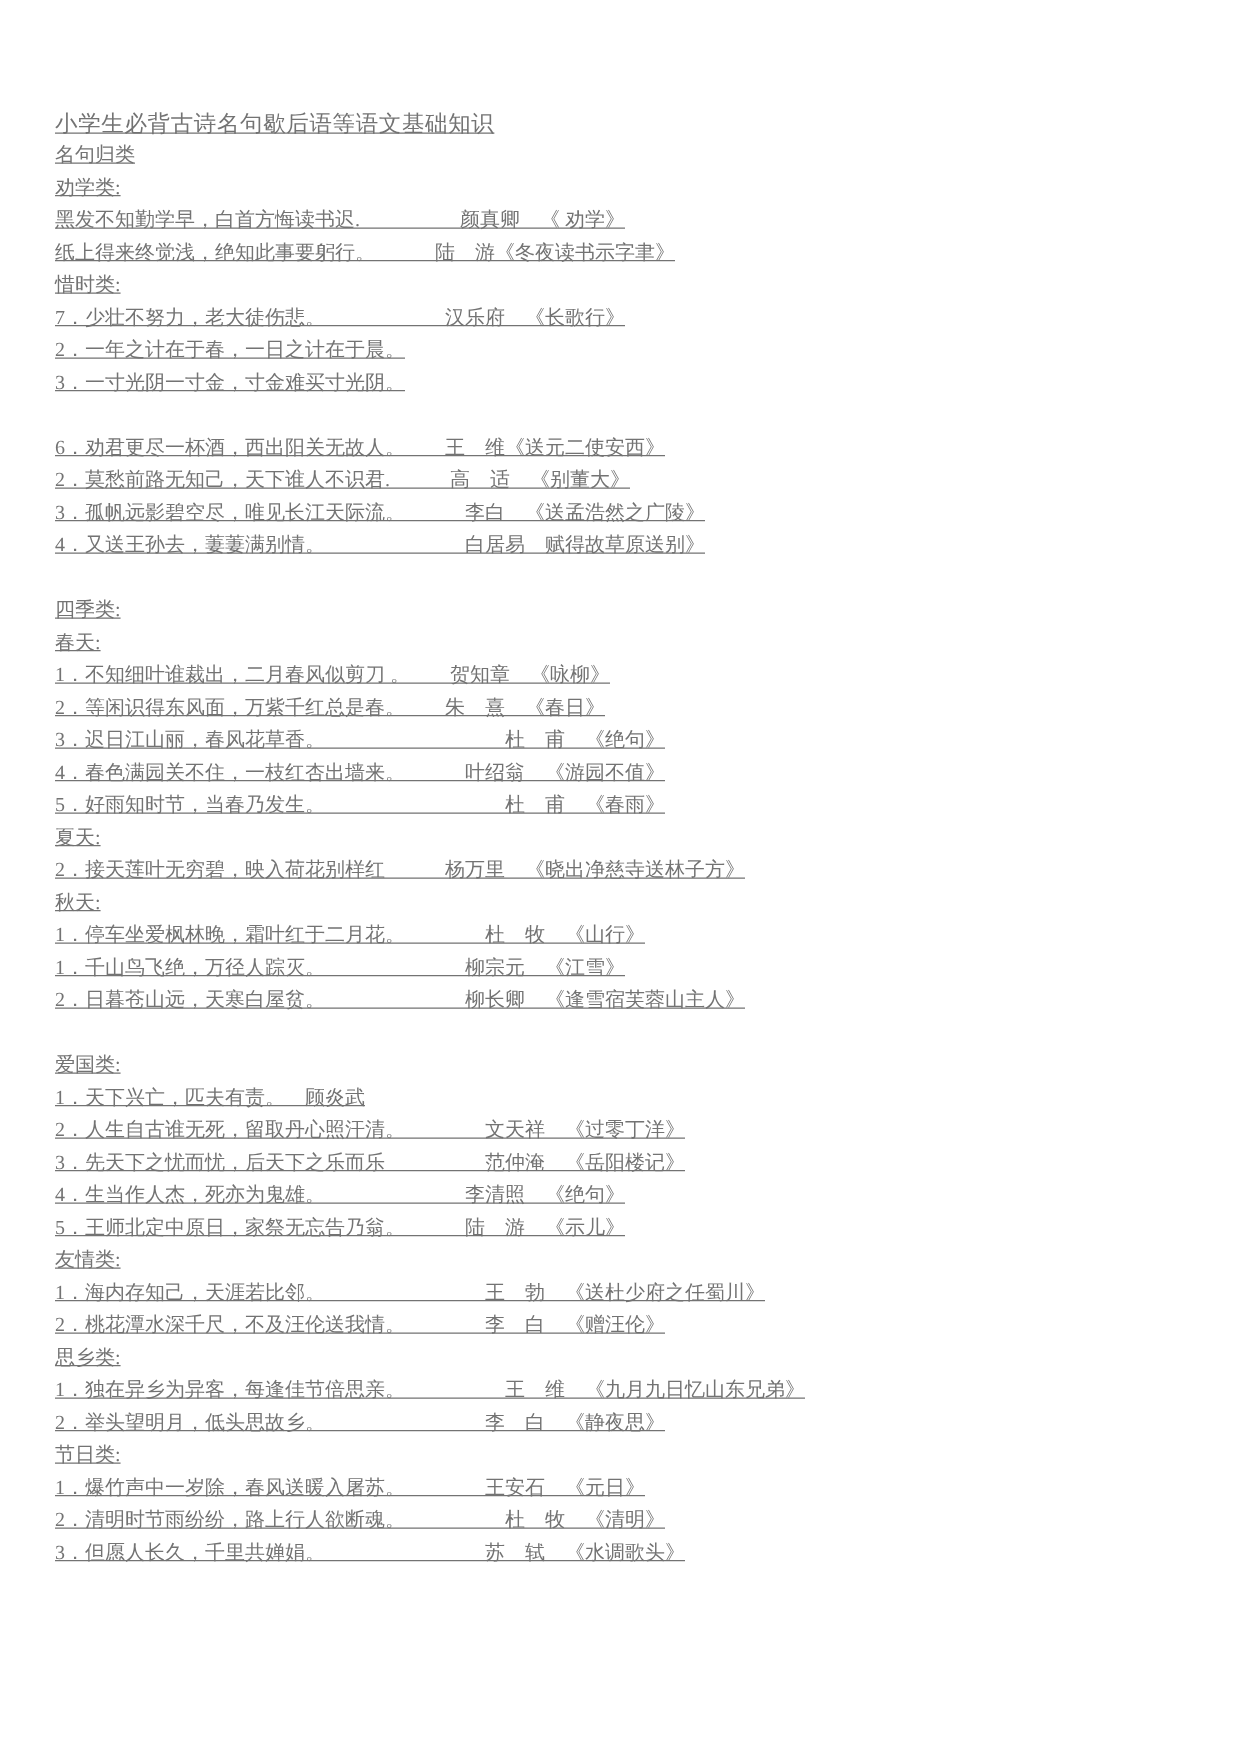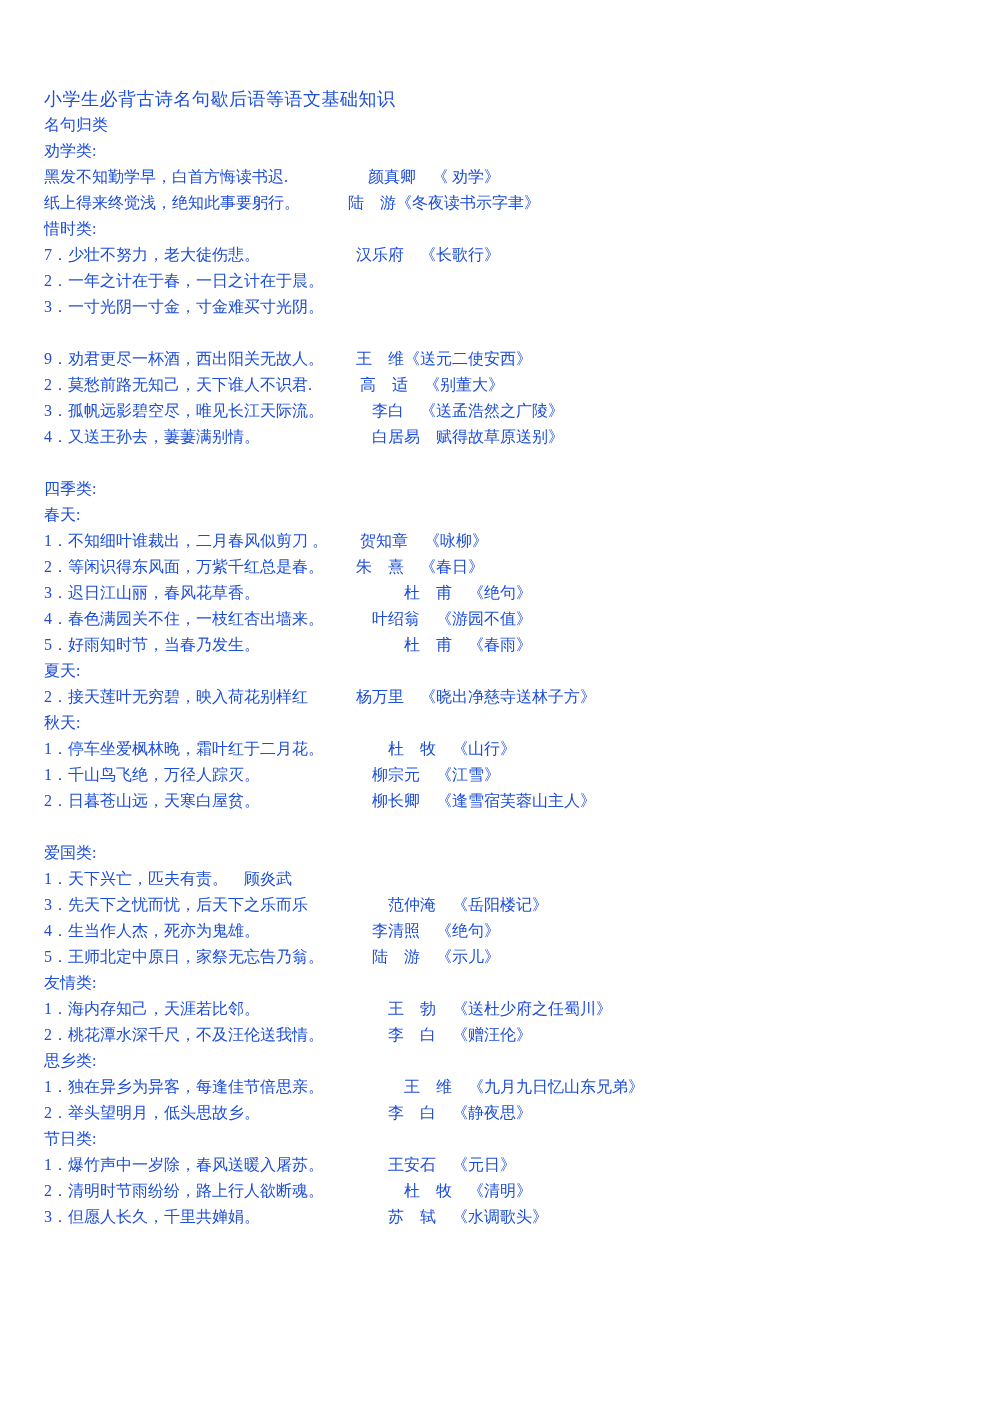--- a/index.html
+++ b/index.html
@@ -20,21 +20,22 @@
     position: absolute;
     left: 44px;
     top: 86px;
     width: 900px;
   }
   .line {
     font-size: 16px;
     line-height: 26px;
     height: 26px;
     white-space: pre;
-    color: #1d4ed8;
+    color: #737373;
+    text-decoration: underline;
   }
   .line-title {
     font-size: 18px;
     letter-spacing: 0.5px;
   }
 </style>
 </head>
 <body>
 
 <div class="page">
@@ -42,41 +43,42 @@
     <div class="line line-title">小学生必背古诗名句歇后语等语文基础知识</div>
     <div class="line">名句归类</div>
     <div class="line">劝学类:</div>
     <div class="line">黑发不知勤学早，白首方悔读书迟.　　　　　颜真卿　《 劝学》</div>
     <div class="line">纸上得来终觉浅，绝知此事要躬行。　　　陆　游《冬夜读书示字聿》</div>
     <div class="line">惜时类:</div>
     <div class="line">7．少壮不努力，老大徒伤悲。　　　　　　汉乐府　《长歌行》</div>
     <div class="line">2．一年之计在于春，一日之计在于晨。</div>
     <div class="line">3．一寸光阴一寸金，寸金难买寸光阴。</div>
     <div class="line"></div>
-    <div class="line">9．劝君更尽一杯酒，西出阳关无故人。　　王　维《送元二使安西》</div>
+    <div class="line">6．劝君更尽一杯酒，西出阳关无故人。　　王　维《送元二使安西》</div>
     <div class="line">2．莫愁前路无知己，天下谁人不识君.　　　高　适　《别董大》</div>
     <div class="line">3．孤帆远影碧空尽，唯见长江天际流。　　　李白　《送孟浩然之广陵》</div>
     <div class="line">4．又送王孙去，萋萋满别情。　　　　　　　白居易　赋得故草原送别》</div>
     <div class="line"></div>
     <div class="line">四季类:</div>
     <div class="line">春天:</div>
     <div class="line">1．不知细叶谁裁出，二月春风似剪刀 。　　贺知章　《咏柳》</div>
     <div class="line">2．等闲识得东风面，万紫千红总是春。　　朱　熹　《春日》</div>
     <div class="line">3．迟日江山丽，春风花草香。　　　　　　　　　杜　甫　《绝句》</div>
     <div class="line">4．春色满园关不住，一枝红杏出墙来。　　　叶绍翁　《游园不值》</div>
     <div class="line">5．好雨知时节，当春乃发生。　　　　　　　　　杜　甫　《春雨》</div>
     <div class="line">夏天:</div>
     <div class="line">2．接天莲叶无穷碧，映入荷花别样红　　　杨万里　《晓出净慈寺送林子方》</div>
     <div class="line">秋天:</div>
     <div class="line">1．停车坐爱枫林晚，霜叶红于二月花。　　　　杜　牧　《山行》</div>
     <div class="line">1．千山鸟飞绝，万径人踪灭。　　　　　　　柳宗元　《江雪》</div>
     <div class="line">2．日暮苍山远，天寒白屋贫。　　　　　　　柳长卿　《逢雪宿芙蓉山主人》</div>
     <div class="line"></div>
     <div class="line">爱国类:</div>
     <div class="line">1．天下兴亡，匹夫有责。　顾炎武</div>
+    <div class="line">2．人生自古谁无死，留取丹心照汗清。　　　　文天祥　《过零丁洋》</div>
     <div class="line">3．先天下之忧而忧，后天下之乐而乐　　　　　范仲淹　《岳阳楼记》</div>
     <div class="line">4．生当作人杰，死亦为鬼雄。　　　　　　　李清照　《绝句》</div>
     <div class="line">5．王师北定中原日，家祭无忘告乃翁。　　　陆　游　《示儿》</div>
     <div class="line">友情类:</div>
     <div class="line">1．海内存知己，天涯若比邻。　　　　　　　　王　勃　《送杜少府之任蜀川》</div>
     <div class="line">2．桃花潭水深千尺，不及汪伦送我情。　　　　李　白　《赠汪伦》</div>
     <div class="line">思乡类:</div>
     <div class="line">1．独在异乡为异客，每逢佳节倍思亲。　　　　　王　维　《九月九日忆山东兄弟》</div>
     <div class="line">2．举头望明月，低头思故乡。　　　　　　　　李　白　《静夜思》</div>
     <div class="line">节日类:</div>

